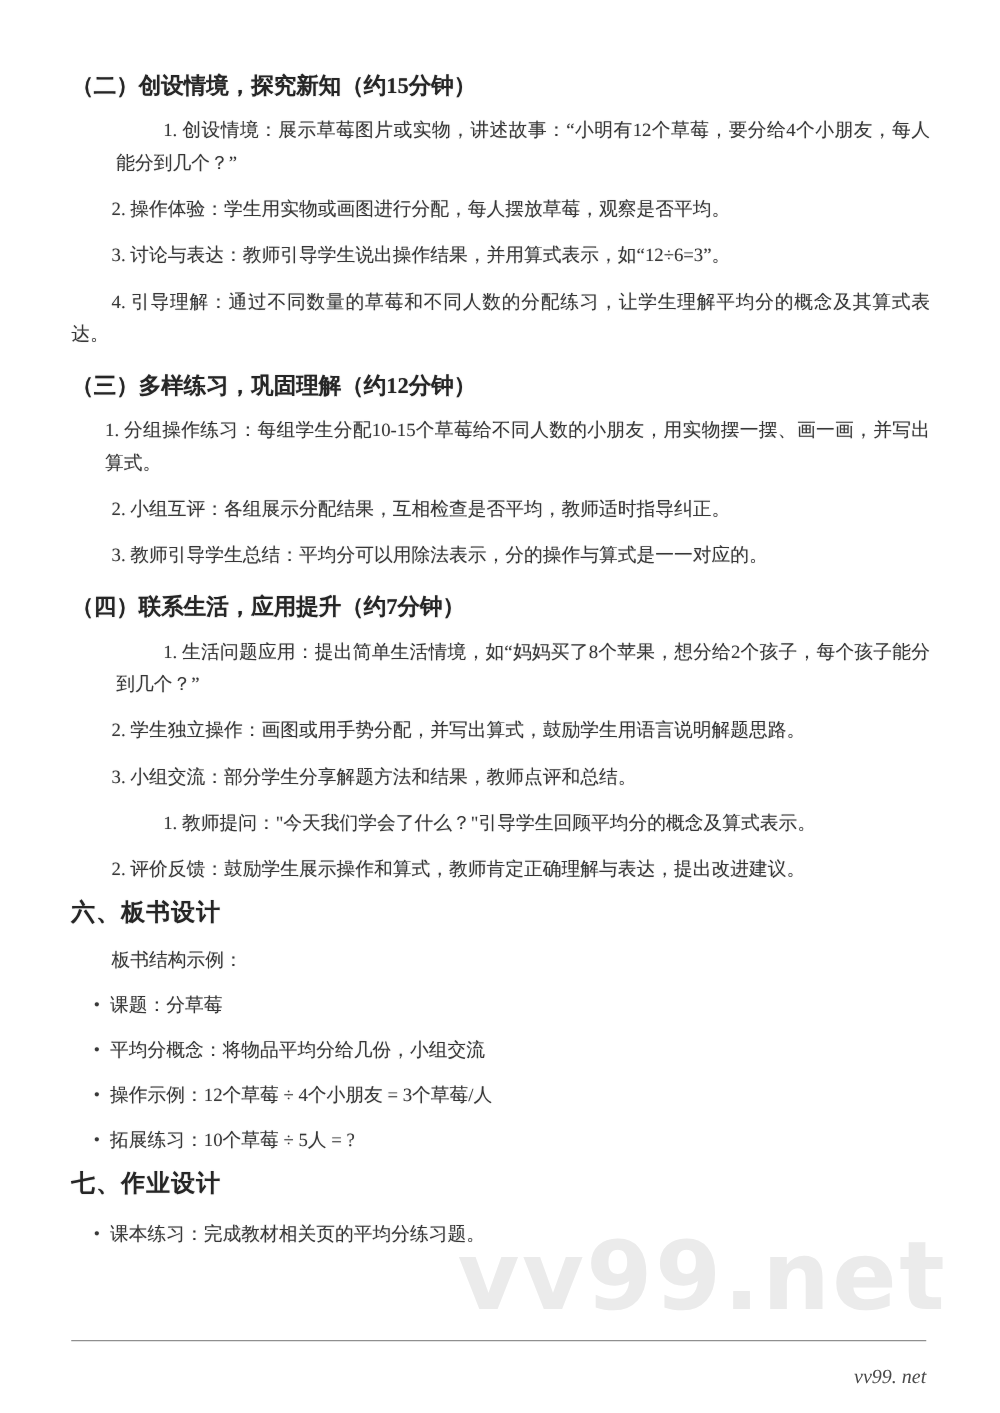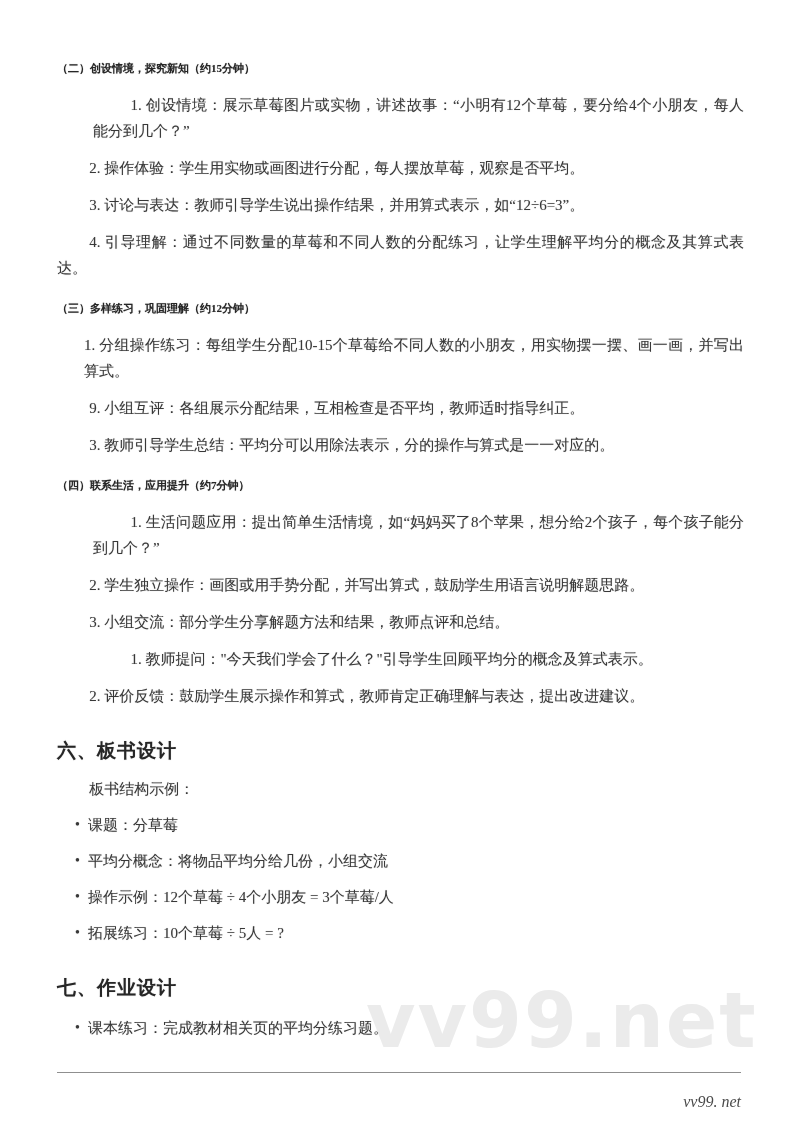--- a/index.html
+++ b/index.html
@@ -13,33 +13,33 @@
     color:#383838;
   }
   .doc{
     position:absolute;
     left:57px; top:55px;
     width:687px;
     z-index:2;
   }
   .h3{
     font-weight:bold;
-    font-size:11px;
+    font-size:18px;
     line-height:26px;
     margin:14px 0 0 0;
     color:#262626;
     text-align:left;
     text-shadow:0 0 1px rgba(38,38,38,0.35);
   }
   .doc > .h3:first-child{margin-top:0;}
   .h2{
     font-weight:bold;
     font-size:19px;
     line-height:28px;
-    margin:28px 0 0 0;
+    margin:8px 0 0 0;
     color:#262626;
     letter-spacing:1px;
     text-shadow:0 0 1px rgba(38,38,38,0.35);
   }
   .para{
     font-size:15px;
     line-height:26px;
     margin:11px 0 0 0;
     text-align:justify;
     text-indent:2.15em;
@@ -102,21 +102,21 @@
 <div class="page">
   <div class="watermark">vv99.net</div>
   <main class="doc" id="doc">
       <div class="h3">（二）创设情境，探究新知（约15分钟）</div>
       <div class="para para-first">1.  创设情境：展示草莓图片或实物，讲述故事：“小明有12个草莓，要分给4个小朋友，每人能分到几个？”</div>
       <div class="para">2. 操作体验：学生用实物或画图进行分配，每人摆放草莓，观察是否平均。</div>
       <div class="para">3. 讨论与表达：教师引导学生说出操作结果，并用算式表示，如“12÷6=3”。</div>
       <div class="para">4. 引导理解：通过不同数量的草莓和不同人数的分配练习，让学生理解平均分的概念及其算式表达。</div>
       <div class="h3">（三）多样练习，巩固理解（约12分钟）</div>
       <div class="para para-flush">1.  分组操作练习：每组学生分配10-15个草莓给不同人数的小朋友，用实物摆一摆、画一画，并写出算式。</div>
-      <div class="para">9. 小组互评：各组展示分配结果，互相检查是否平均，教师适时指导纠正。</div>
+      <div class="para">2. 小组互评：各组展示分配结果，互相检查是否平均，教师适时指导纠正。</div>
       <div class="para">3. 教师引导学生总结：平均分可以用除法表示，分的操作与算式是一一对应的。</div>
       <div class="h3">（四）联系生活，应用提升（约7分钟）</div>
       <div class="para para-first">1. 生活问题应用：提出简单生活情境，如“妈妈买了8个苹果，想分给2个孩子，每个孩子能分到几个？”</div>
       <div class="para">2. 学生独立操作：画图或用手势分配，并写出算式，鼓励学生用语言说明解题思路。</div>
       <div class="para">3. 小组交流：部分学生分享解题方法和结果，教师点评和总结。</div>
       <div class="para para-first">1. 教师提问："今天我们学会了什么？"引导学生回顾平均分的概念及算式表示。</div>
       <div class="para">2. 评价反馈：鼓励学生展示操作和算式，教师肯定正确理解与表达，提出改进建议。</div>
       <div class="h2">六、板书设计</div>
       <div class="para">板书结构示例：</div>
       <div class="bullet">

